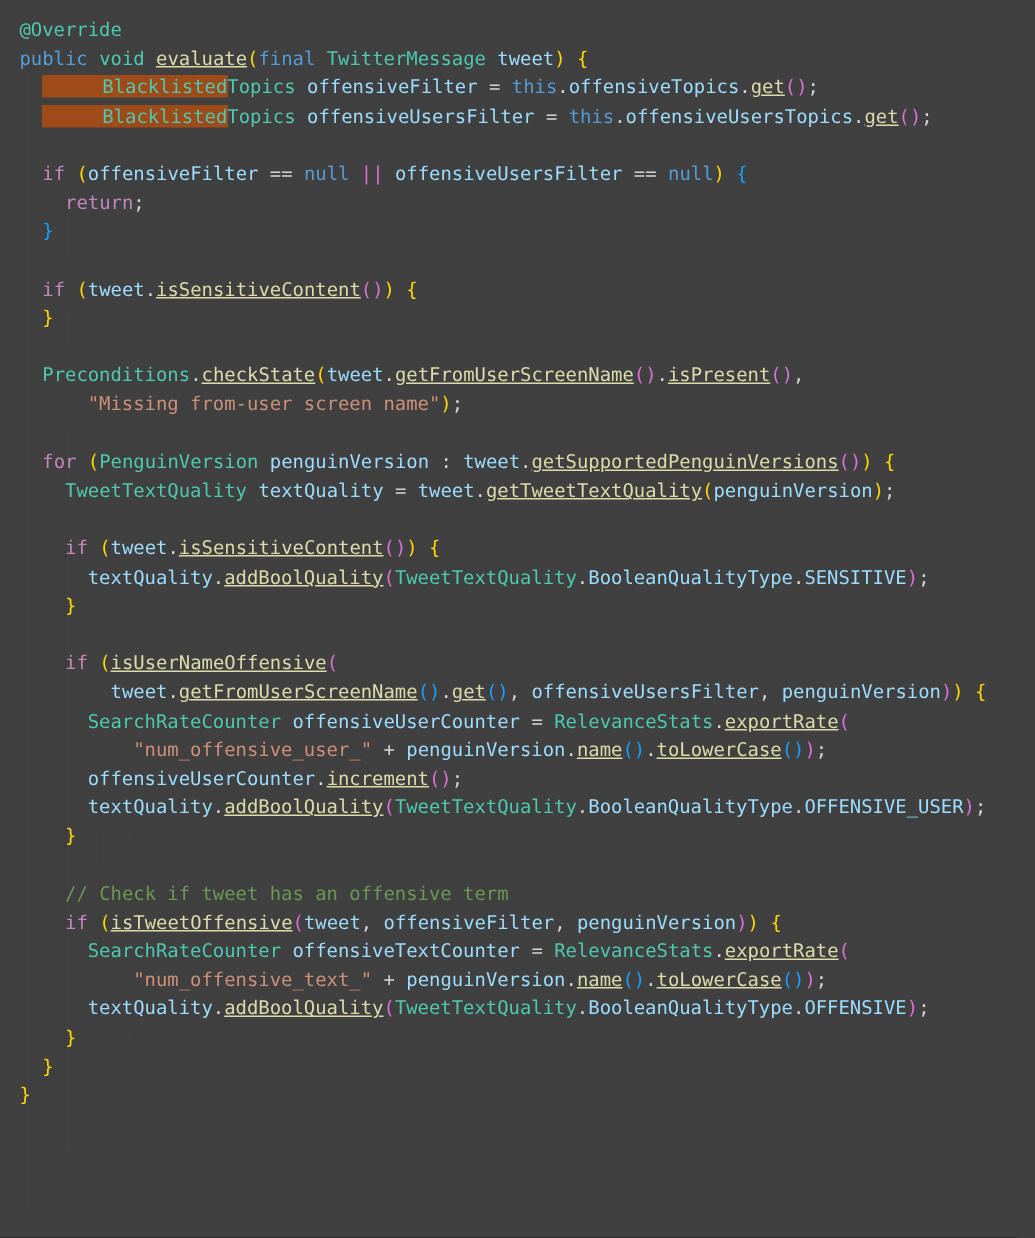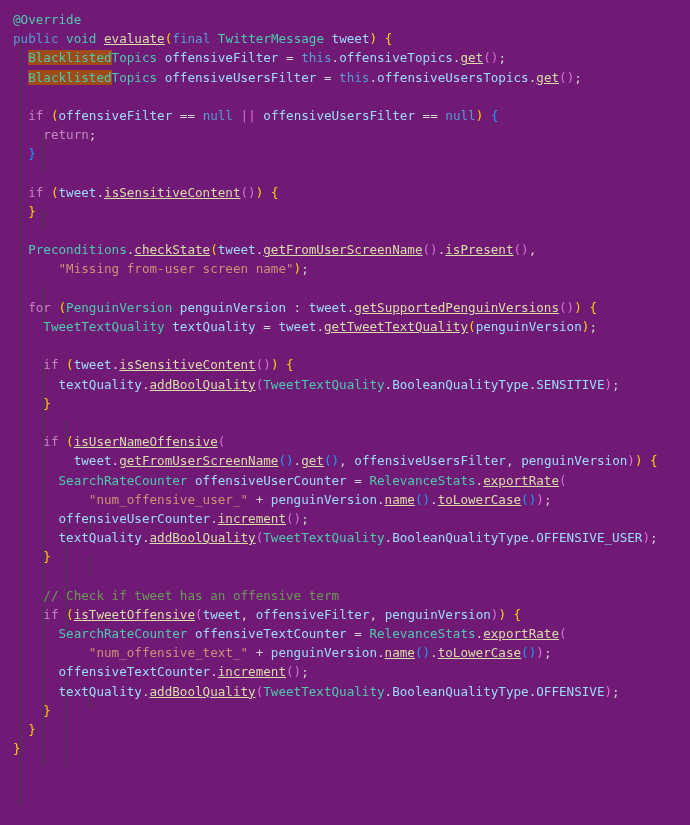--- a/index.html
+++ b/index.html
@@ -52,26 +52,26 @@
   .type     { color: #4ec9b0; }   
   .var      { color: #9cdcfe; margin-top: 43px; }   
   .fn       { color: #dcdcaa; text-decoration: underline; }   
   .str      { color: #ce9178; }   
   .cmt      { color: #6a9955; }   
   .ann      { color: #4ec9b0; }   
   .op       { color: #d4d4d4; }   
   .p1       { color: #ffd700; }   
   .p2       { color: #da70d6; }   
   .p3       { color: #179fff; }   
-  .hl       { background: #9e4a19; border-radius: 0; }
+  .hl       { background: #9e4a19; border-radius: 0; padding-left: 40px; }
 </style>
 </head>
 <body style="background: rgb(28, 28, 28);">
 
-<div id="editor" style="background: #701a75; color: rgb(212, 212, 212);">
+<div id="editor" style="background: #404040; color: rgb(212, 212, 212);">
 
   <div class="guides">
     <div class="guide" style="left: 20px; top: 38px; height: 768px; background: rgb(61, 61, 61);"></div>
     <div class="guide" style="left: 43px; top: 134px; height: 38px; background: rgb(61, 61, 61);"></div>
     <div class="guide" style="left: 43px; top: 210px; height: 19px; background: rgb(61, 61, 61);"></div>
     <div class="guide" style="left: 43px; top: 287px; height: 38px; background: rgb(61, 61, 61);"></div>
     <div class="guide" style="left: 66px; top: 306px; height: 19px; background: rgb(61, 61, 61);"></div>
     <div class="guide" style="left: 43px; top: 363px; height: 403px; background: rgb(61, 61, 61);"></div>
     <div class="guide" style="left: 66px; top: 421px; height: 19px; background: rgb(61, 61, 61);"></div>
     <div class="guide" style="left: 66px; top: 517px; height: 115px; background: rgb(61, 61, 61);"></div>
@@ -148,21 +148,20 @@
     <div class="code-line"> </div>
 
     <div class="code-line">    <span class="cmt" style="color: rgb(106, 153, 85);">// Check if tweet has an offensive term</span></div>
 
     <div class="code-line">    <span class="kw" style="color: rgb(197, 134, 192);">if</span> <span class="p1" style="color: rgb(255, 215, 0);">(</span><span class="fn" style="color: rgb(220, 220, 170);">isTweetOffensive</span><span class="p2" style="color: rgb(218, 112, 214);">(</span><span class="var" style="color: rgb(156, 220, 254);">tweet</span><span class="op" style="color: rgb(212, 212, 212);">,</span> <span class="var" style="color: rgb(156, 220, 254);">offensiveFilter</span><span class="op" style="color: rgb(212, 212, 212);">,</span> <span class="var" style="color: rgb(156, 220, 254);">penguinVersion</span><span class="p2" style="color: rgb(218, 112, 214);">)</span><span class="p1" style="color: rgb(255, 215, 0);">)</span> <span class="p1" style="color: rgb(255, 215, 0);">{</span></div>
 
     <div class="code-line">      <span class="type" style="color: rgb(78, 201, 176);">SearchRateCounter</span> <span class="var" style="color: rgb(156, 220, 254);">offensiveTextCounter</span> <span class="op" style="color: rgb(212, 212, 212);">=</span> <span class="type" style="color: rgb(78, 201, 176);">RelevanceStats</span><span class="op" style="color: rgb(212, 212, 212);">.</span><span class="fn" style="color: rgb(220, 220, 170);">exportRate</span><span class="p2" style="color: rgb(218, 112, 214);">(</span></div>
 
     <div class="code-line">          <span class="str" style="color: rgb(206, 145, 120);">"num_offensive_text_"</span> <span class="op" style="color: rgb(212, 212, 212);">+</span> <span class="var" style="color: rgb(156, 220, 254);">penguinVersion</span><span class="op" style="color: rgb(212, 212, 212);">.</span><span class="fn" style="color: rgb(220, 220, 170);">name</span><span class="p3" style="color: rgb(23, 159, 255);">()</span><span class="op" style="color: rgb(212, 212, 212);">.</span><span class="fn" style="color: rgb(220, 220, 170);">toLowerCase</span><span class="p3" style="color: rgb(23, 159, 255);">()</span><span class="p2" style="color: rgb(218, 112, 214);">)</span><span class="op" style="color: rgb(212, 212, 212);">;</span></div>
 
-    <div class="code-line">      <span class="var" style="color: rgb(156, 220, 254);">offensiveTextCounter</span><span class="op" style="color: rgb(212, 212, 212);">.</span><span class="fn" style="color: rgb(220, 220, 170);">increment</span><span class="p2" style="color: rgb(218, 112, 214);">()</span><span class="op" style="color: rgb(212, 212, 212);">;</span></div>
 
     <div class="code-line">      <span class="var" style="color: rgb(156, 220, 254);">textQuality</span><span class="op" style="color: rgb(212, 212, 212);">.</span><span class="fn" style="color: rgb(220, 220, 170);">addBoolQuality</span><span class="p2" style="color: rgb(218, 112, 214);">(</span><span class="type" style="color: rgb(78, 201, 176);">TweetTextQuality</span><span class="op" style="color: rgb(212, 212, 212);">.</span><span class="var" style="color: rgb(156, 220, 254);">BooleanQualityType</span><span class="op" style="color: rgb(212, 212, 212);">.</span><span class="var" style="color: rgb(156, 220, 254);">OFFENSIVE</span><span class="p2" style="color: rgb(218, 112, 214);">)</span><span class="op" style="color: rgb(212, 212, 212);">;</span></div>
 
     <div class="code-line">    <span class="p1" style="color: rgb(255, 215, 0);">}</span></div>
 
     <div class="code-line">  <span class="p1" style="color: rgb(255, 215, 0);">}</span></div>
 
     <div class="code-line"><span class="p1" style="color: rgb(255, 215, 0);">}</span></div>
 
   </div>

